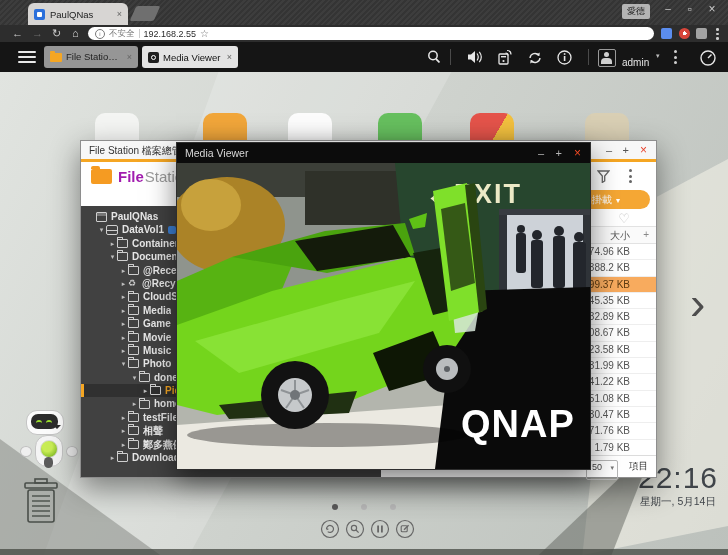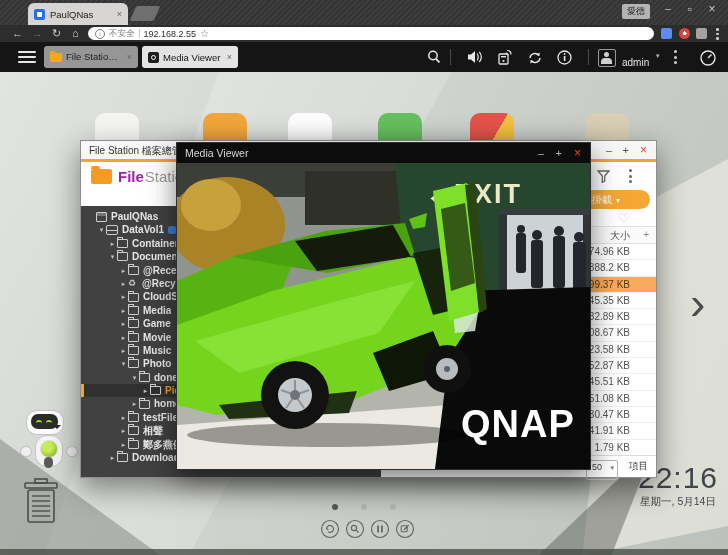--- a/index.html
+++ b/index.html
@@ -408,25 +408,25 @@
     </div>
 
     <div class="fs-list">
       <div class="frow"><span>74.96 KB</span></div>
       <div class="frow"><span>388.2 KB</span></div>
       <div class="frow sel"><span>99.37 KB</span></div>
       <div class="frow"><span>45.35 KB</span></div>
       <div class="frow"><span>82.89 KB</span></div>
       <div class="frow"><span>08.67 KB</span></div>
       <div class="frow"><span>23.58 KB</span></div>
-      <div class="frow"><span>52.87 KB</span></div>
-      <div class="frow"><span>45.51 KB</span></div>
+      <div class="frow"><span>31.99 KB</span></div>
+      <div class="frow"><span>41.22 KB</span></div>
       <div class="frow"><span>51.08 KB</span></div>
       <div class="frow"><span>30.47 KB</span></div>
-      <div class="frow"><span>41.91 KB</span></div>
+      <div class="frow"><span>71.76 KB</span></div>
       <div class="frow"><span>1.79 KB</span></div>
     </div>
 
     <div class="fs-footer">
       <span class="fs-sel">50</span>
       <span class="fs-items">項目</span>
     </div>
 
     <div class="fs-side">
       <div style="height:4px;"></div>

